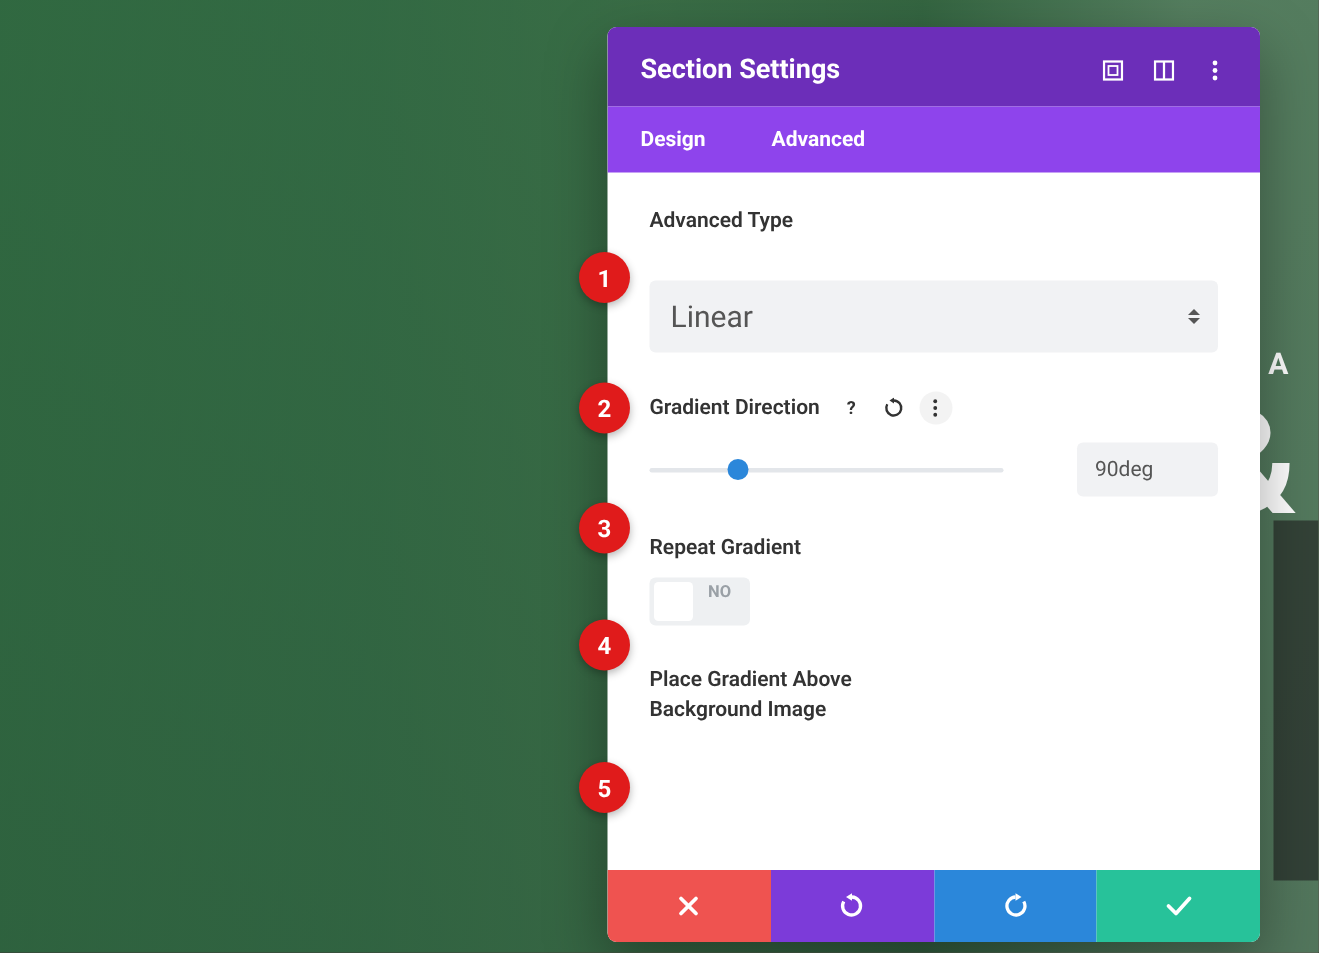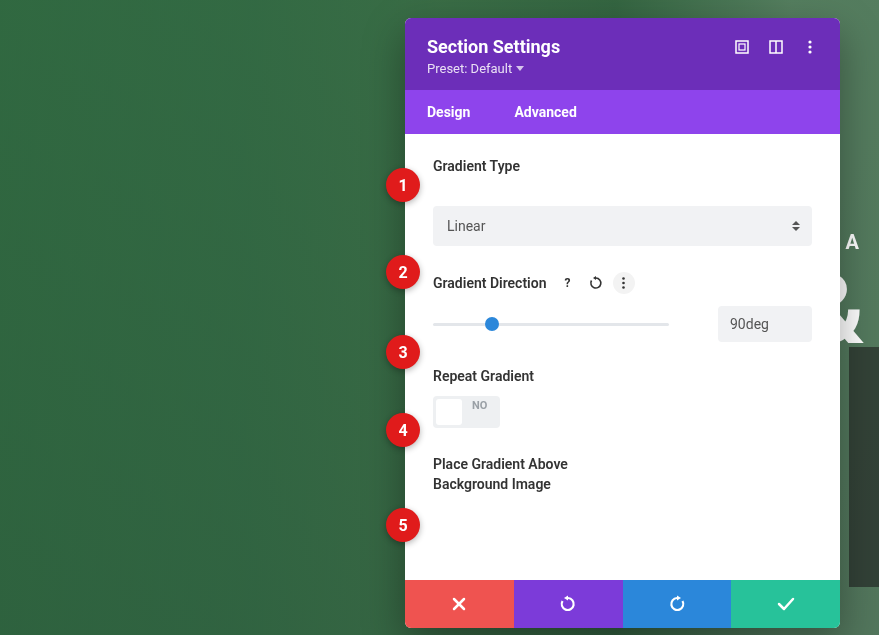--- a/index.html
+++ b/index.html
@@ -40,21 +40,21 @@
   .field { margin-bottom: 26px; position:relative; }
   .field-label { font-size: 14px; color:#333; font-weight:600; margin-bottom:12px; display:flex; align-items:center; gap:10px;}
   .field-label .mini-icons { display:flex; gap:6px; align-items:center; }
   .mini-icon {
     width:22px; height:22px; border-radius:50%; display:flex; align-items:center; justify-content:center;
     font-size:12px; cursor:pointer; background:#f3f3f3; color:#333;
   }
   .mini-icon.plain { background:transparent; }
   .select {
     width:100%; background:#f1f2f4; border:none; border-radius:4px; padding:12px 36px 12px 14px;
-    font-size:14px; color:#555; position:relative; cursor:pointer;margin-top:32px;
+    font-size:20px; color:#555; position:relative; cursor:pointer;margin-top:32px;
   }
   .select-wrap { position:relative; }
   .select-caret { position:absolute; right:12px; top:50%; transform:translateY(-50%); color:#555; font-size:12px; pointer-events: none;}
   .select-caret::before{content:"";display:block;width:0;height:0;border-left:4px solid transparent;border-right:4px solid transparent;border-bottom:4px solid #555;margin-bottom:2px;}
   .select-caret::after{content:"";display:block;width:0;height:0;border-left:4px solid transparent;border-right:4px solid transparent;border-top:4px solid #555;}
 
   .slider-row { display:flex; align-items:center; gap:22px; }
   .slider { flex:1; position:relative; height: 20px; display:flex; align-items:center; cursor:pointer;}
   .slider-track { height:3px; background:#e3e6ea; width:100%; border-radius:2px; }
   .slider-thumb {
@@ -114,37 +114,31 @@
         </span>
         <span class="hicon">
           <svg width="4" height="14" viewBox="0 0 4 14">
               <circle cx="2" cy="2" r="1.6" fill="#fff"></circle>
               <circle cx="2" cy="7" r="1.6" fill="#fff"></circle>
               <circle cx="2" cy="12" r="1.6" fill="#fff"></circle>
             </svg>
         </span>
       </div>
     </div>
-    <div class="panel-subtitle">
-      <span>Preset: Default</span>
-      <svg width="8" height="6" viewBox="0 0 8 6">
-          <path d="M0 0 L4 5 L8 0 Z" fill="#fff" opacity="0.85"></path>
-        </svg>
-    </div>
   </div>
 
   <div class="tabs">
     <div class="tab">Design</div>
     <div class="tab">Advanced</div>
   </div>
 
   <div class="body">
 
     <div class="field">
-      <div class="field-label">Gradient Type</div>
+      <div class="field-label">Advanced Type</div>
       <div class="select-wrap">
         <div class="select">Linear</div>
         <span class="select-caret"></span>
       </div>
     </div>
 
     <div class="field">
       <div class="field-label">
         <span>Gradient Direction</span>
         <span class="mini-icons">

